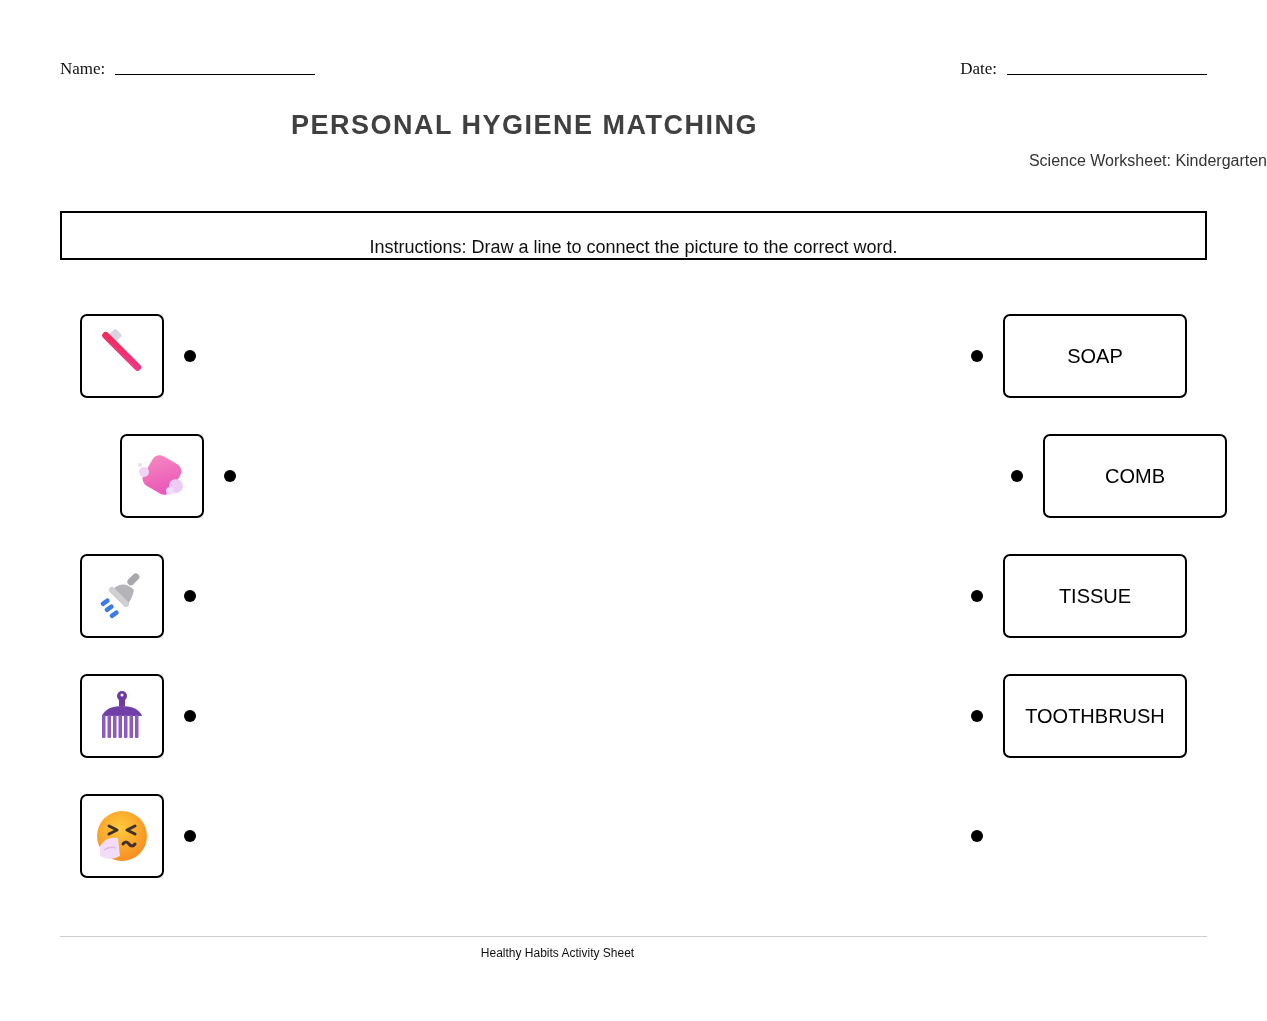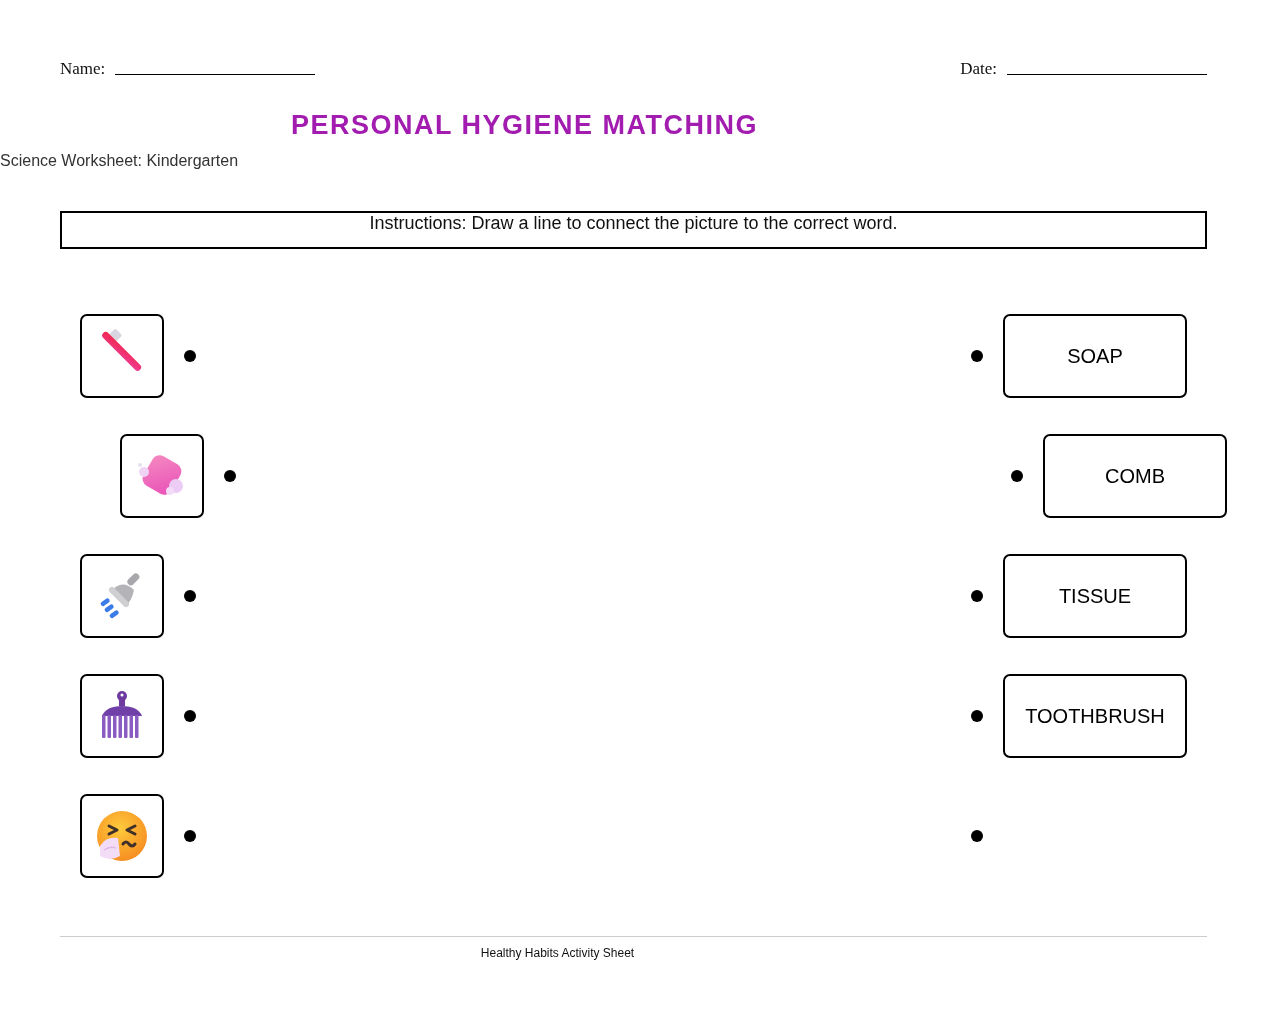--- a/index.html
+++ b/index.html
@@ -6,24 +6,24 @@
     html, body { width: 1267px; height: 1021px; background: #ffffff; overflow: hidden; }
     body { font-family: "Liberation Sans", sans-serif; color: #000; position: relative; }
 
     .header-row { position: absolute; top: 58px; left: 60px; width: 1147px; height: 24px; }
     .field { position: absolute; top: 0; display: flex; align-items: flex-end; font-family: Liberation Serif, serif; }
     .field-name { left: 0; }
     .field-date { right: 0; }
     .field-label { font-size: 17px; line-height: 22px; color: #111; }
     .field-line { height: 1px; border-bottom: 1.5px solid #000; width: 200px; margin-left: 10px; margin-bottom: 5px; }
 
-    .title { position: absolute; top: 110px; left: 0; width: 1049px; text-align: center; font-size: 27px; font-weight: bold; letter-spacing: 1.5px; color: #a21caf; }
-    .subtitle { position: absolute; top: 152px; left: 0; width: 1267px; text-align: left; font-size: 16px; color: #333; }
+    .title { position: absolute; top: 110px; left: 0; width: 1049px; text-align: center; font-size: 27px; font-weight: bold; letter-spacing: 1.5px; color: #404040; }
+    .subtitle { position: absolute; top: 152px; left: 0; width: 1267px; text-align: right; font-size: 16px; color: #333; }
 
-    .instructions { position: absolute; top: 211px; left: 60px; width: 1147px; height: 38px; border: 2px solid #000; display: flex; align-items: flex-start; justify-content: center; font-size: 18px; color: #111; }
+    .instructions { position: absolute; top: 211px; left: 60px; width: 1147px; height: 49px; border: 2px solid #000; display: flex; align-items: flex-end; justify-content: center; font-size: 18px; color: #111; }
 
     .row { position: absolute; left: 0; width: 1267px; height: 84px; }
     .pic-box { position: absolute; left: 80px; top: 0; width: 84px; height: 84px; border: 2px solid #000; border-radius: 7px; display: flex; align-items: center; justify-content: center; background: #fff; }
     .dot { position: absolute; width: 12px; height: 12px; background: #000; border-radius: 50%; top: 36px; }
     .dot-left { left: 184px; }
     .dot-right { left: 971px; }
     .word-box { position: absolute; left: 1003px; top: 0; width: 184px; height: 84px; border: 2px solid #000; border-radius: 7px; display: flex; align-items: center; justify-content: center; font-size: 20px; font-weight: normal; color: #000; }
 
     .footer-line { position: absolute; top: 936px; left: 60px; width: 1147px; height: 1px; background: #ccc; }
     .footer-text { position: absolute; top: 946px; left: 0; width: 1115px; text-align: center; font-size: 12px; color: #111; }

